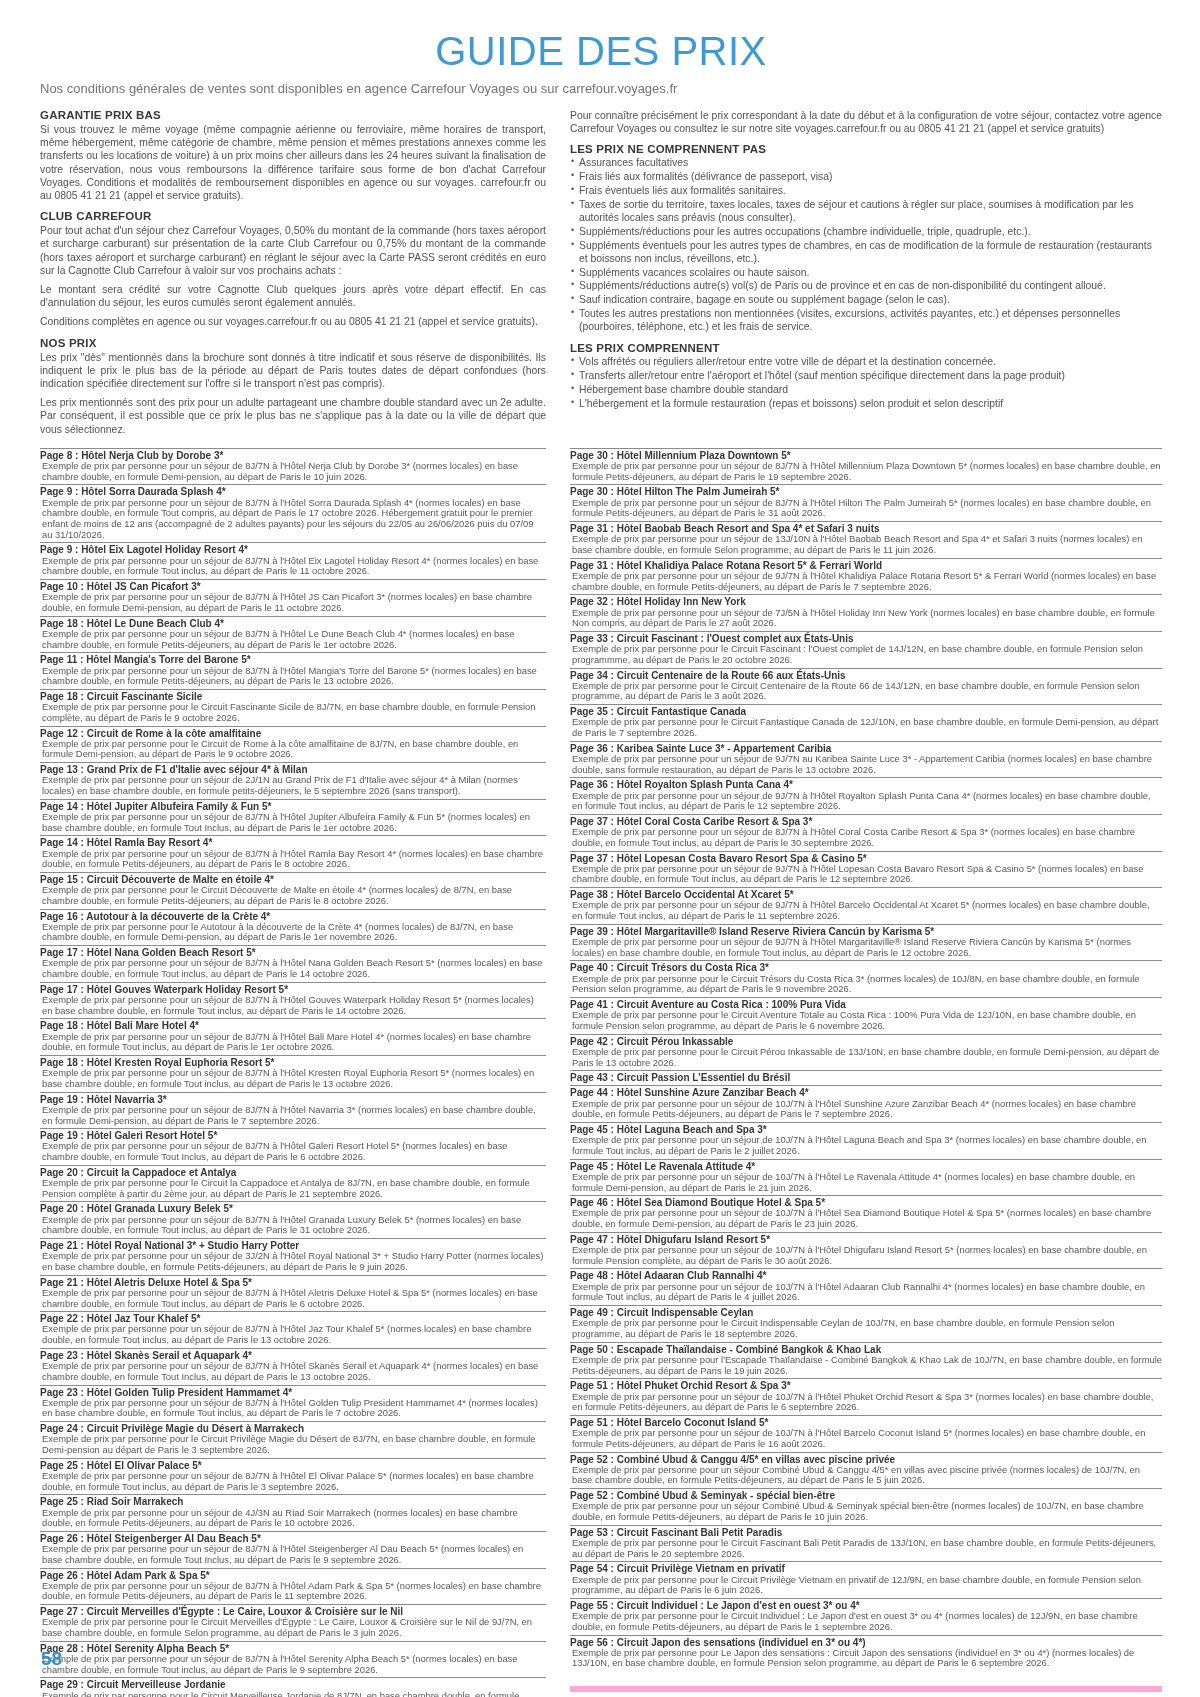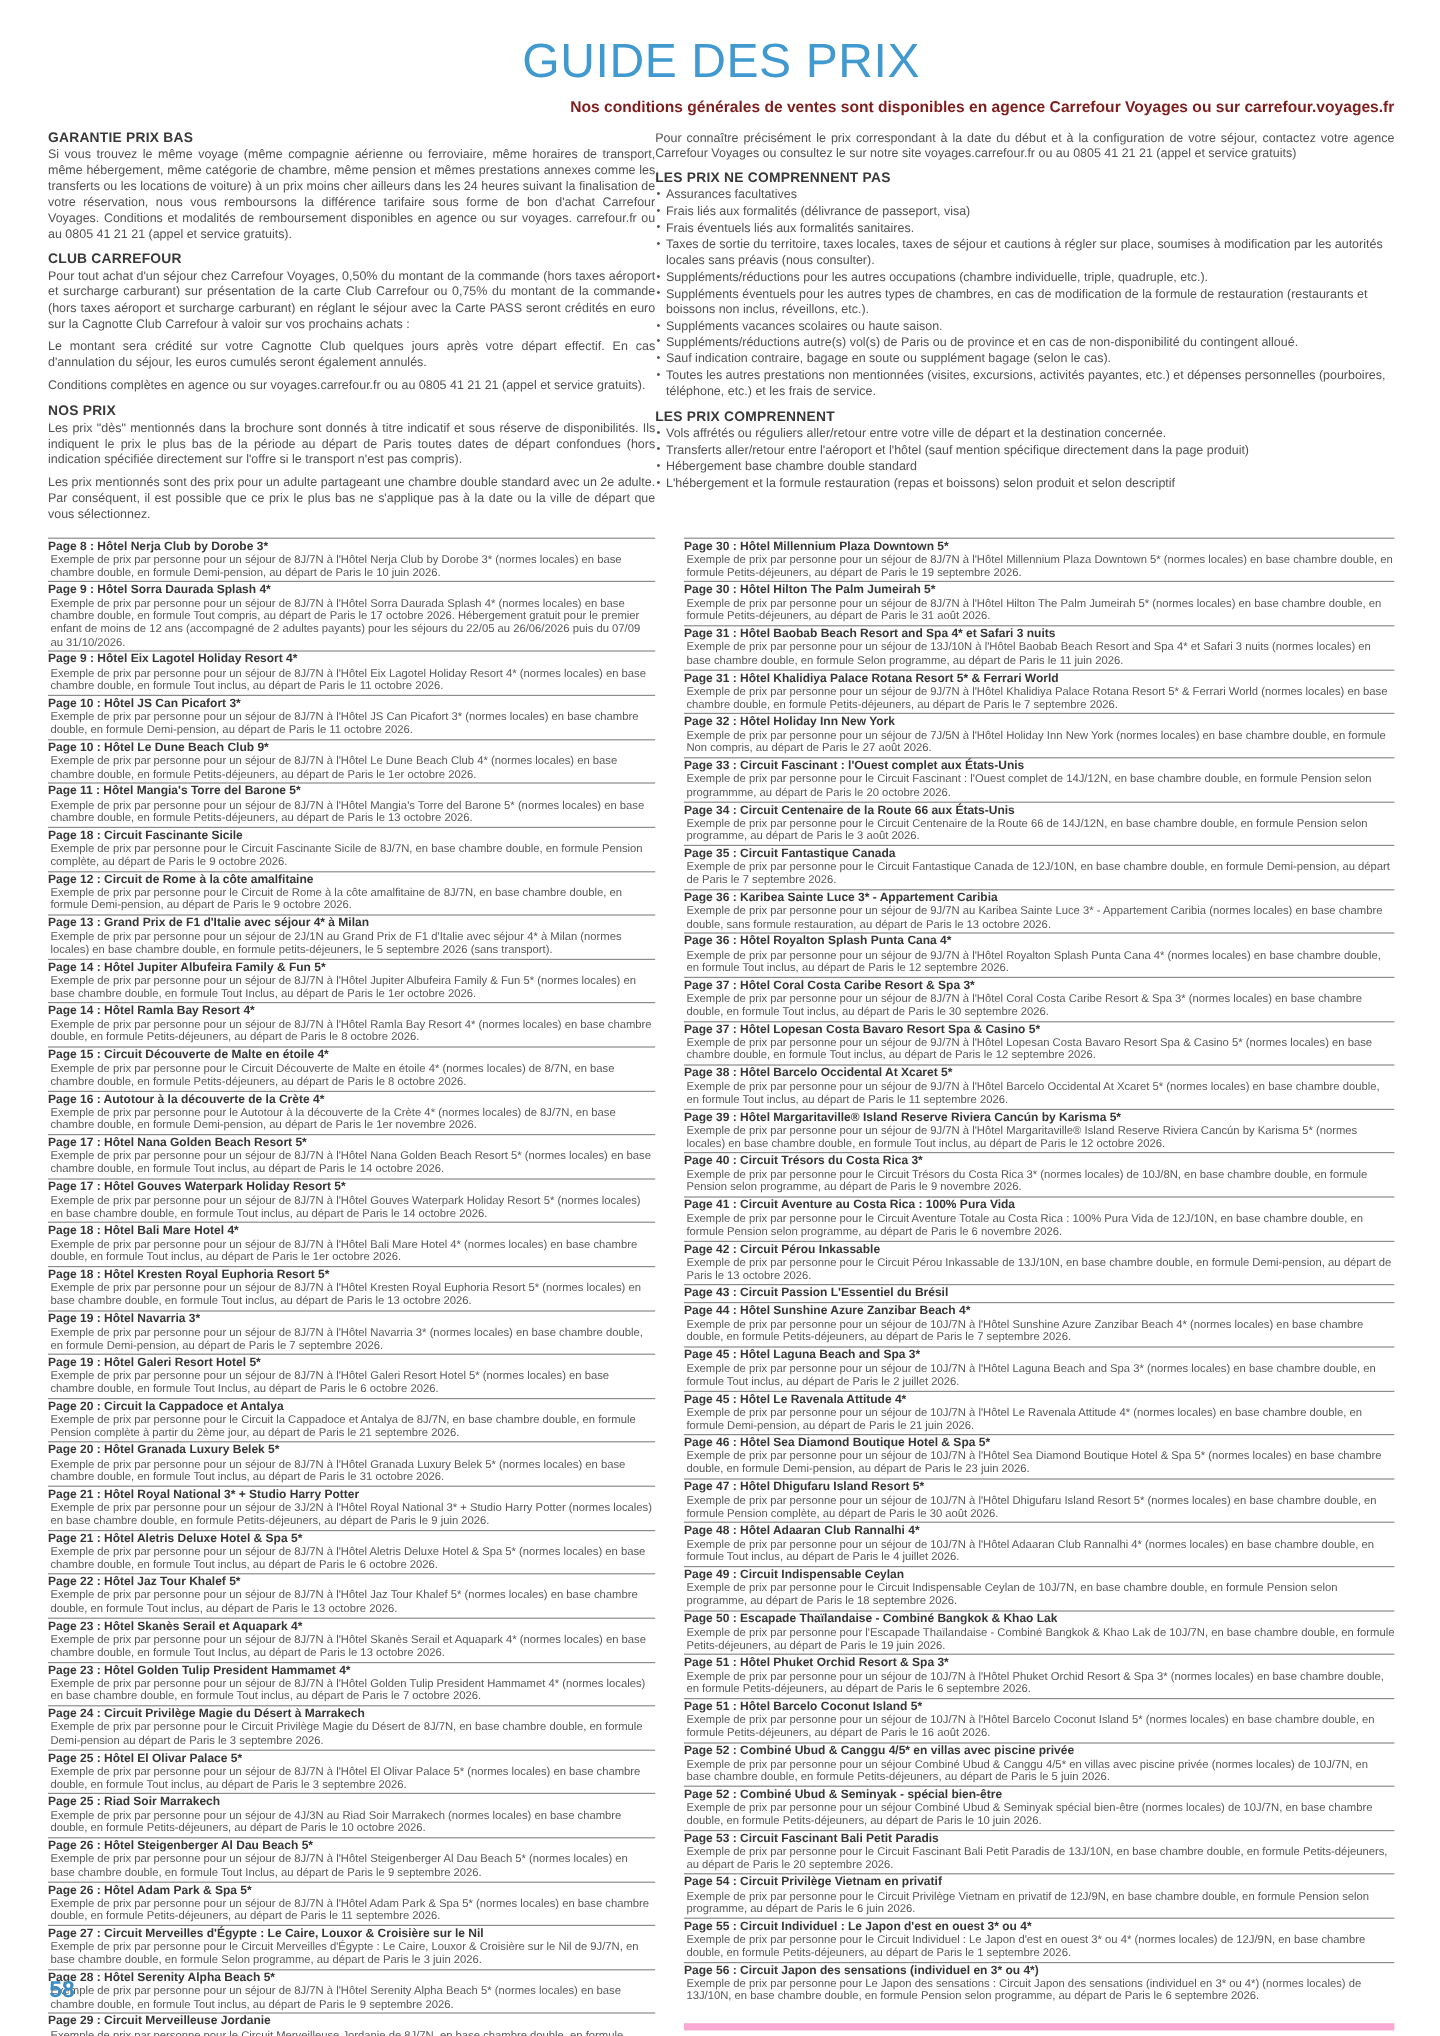--- a/index.html
+++ b/index.html
@@ -9,25 +9,25 @@
     position:relative; width:1200px; height:1697px; margin:0 auto;
     background:#ffffff; overflow:hidden;
     padding:30px 38px 0 40px;
   }
   
   h1[data-name="page-title"]{
     text-align:center; font-size:40px; line-height:1.05; font-weight:normal;
     color:#4099cf; letter-spacing:0.5px; margin-bottom:9px;
   }
   .subtitle{
-    text-align:right; font-size:13px; font-weight:700; color:#7f1d1d;
+    text-align:left; font-size:13px; font-weight:400; color:#737373;
     margin-bottom:13px;
   }
   
-  .intro{ display:grid; grid-template-columns:506px 1fr; }
+  .intro{ display:grid; grid-template-columns:506px 1fr; column-gap:24px; }
   .intro h3{
     font-size:11.5px; font-weight:bold; color:#383838; letter-spacing:0.2px;
     margin:8px 0 2px 0;
   }
   .intro section:first-child h3{ margin-top:0; }
   .intro p{
     font-size:10.4px; line-height:1.27; color:#525252;
     text-align:justify; margin:0 0 6px 0;
   }
   .intro ul{ list-style:none; margin:0 0 4px 0; }
@@ -125,21 +125,21 @@
         </div>
         <div class="entry" data-name="price-entry">
           <div class="entry-title" data-name="entry-title">Page 9 : Hôtel Eix Lagotel Holiday Resort 4*</div>
           <div class="entry-body" data-name="entry-body">Exemple de prix par personne pour un séjour de 8J/7N à l'Hôtel Eix Lagotel Holiday Resort 4* (normes locales) en base chambre double, en formule Tout inclus, au départ de Paris le 11 octobre 2026.</div>
         </div>
         <div class="entry" data-name="price-entry">
           <div class="entry-title" data-name="entry-title">Page 10 : Hôtel JS Can Picafort 3*</div>
           <div class="entry-body" data-name="entry-body">Exemple de prix par personne pour un séjour de 8J/7N à l'Hôtel JS Can Picafort 3* (normes locales) en base chambre double, en formule Demi-pension, au départ de Paris le 11 octobre 2026.</div>
         </div>
         <div class="entry" data-name="price-entry">
-          <div class="entry-title" data-name="entry-title">Page 10 : Hôtel Le Dune Beach Club 9*</div>
+          <div class="entry-title" data-name="entry-title">Page 18 : Hôtel Le Dune Beach Club 4*</div>
           <div class="entry-body" data-name="entry-body">Exemple de prix par personne pour un séjour de 8J/7N à l'Hôtel Le Dune Beach Club 4* (normes locales) en base chambre double, en formule Petits-déjeuners, au départ de Paris le 1er octobre 2026.</div>
         </div>
         <div class="entry" data-name="price-entry">
           <div class="entry-title" data-name="entry-title">Page 11 : Hôtel Mangia's Torre del Barone 5*</div>
           <div class="entry-body" data-name="entry-body">Exemple de prix par personne pour un séjour de 8J/7N à l'Hôtel Mangia's Torre del Barone 5* (normes locales) en base chambre double, en formule Petits-déjeuners, au départ de Paris le 13 octobre 2026.</div>
         </div>
         <div class="entry" data-name="price-entry">
           <div class="entry-title" data-name="entry-title">Page 18 : Circuit Fascinante Sicile</div>
           <div class="entry-body" data-name="entry-body">Exemple de prix par personne pour le Circuit Fascinante Sicile de 8J/7N, en base chambre double, en formule Pension complète, au départ de Paris le 9 octobre 2026.</div>
         </div>

